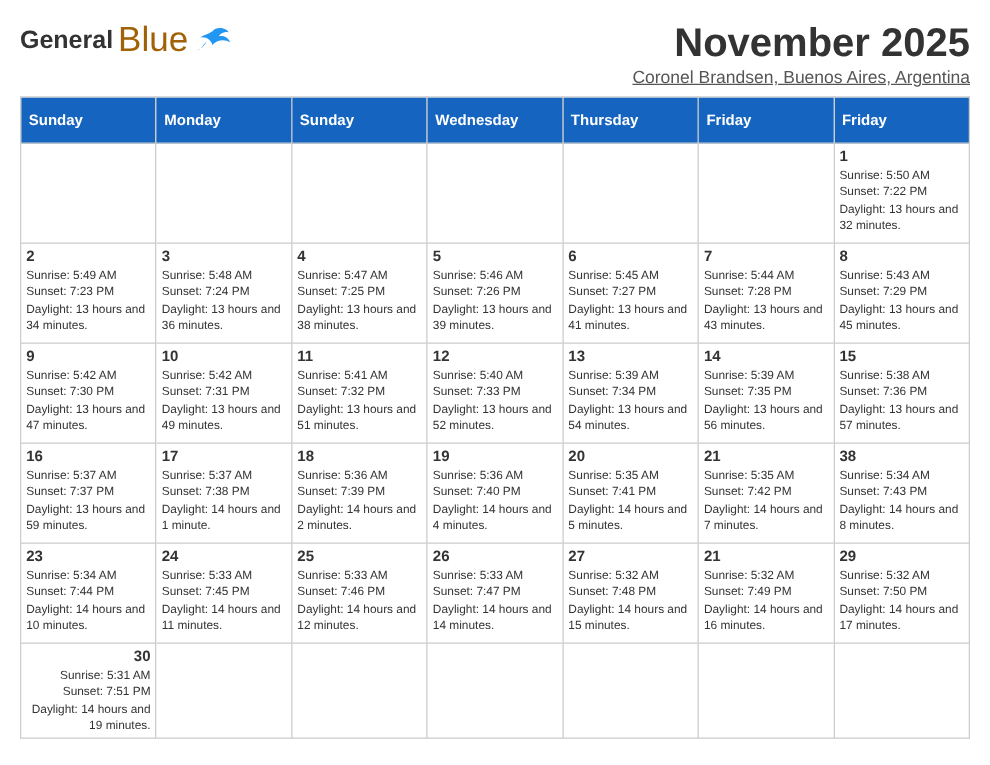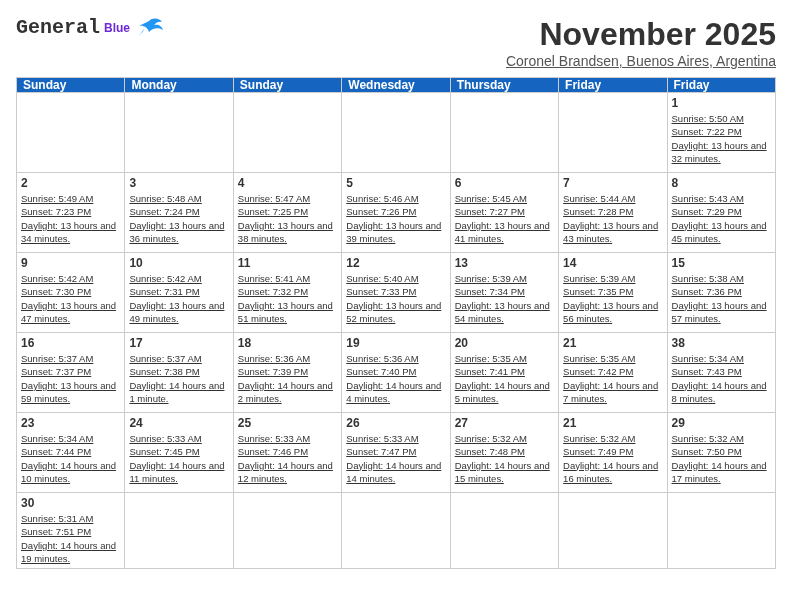--- a/index.html
+++ b/index.html
@@ -36,21 +36,21 @@
     }
     .calendar {
       width: 100%;
       border-collapse: collapse;
       font-size: 10px;
     }
     .calendar th {
       background-color: #1565C0;
       color: white;
       text-align: left;
-      padding: 0 6px;
+      padding: 11px 6px;
       font-size: 12px;
       font-weight: bold;
       border: 1px solid #ccc;
     }
     .calendar td {
       border: 1px solid #ccc;
       vertical-align: top;
       padding: 3px 4px;
       width: calc(100% / 7);
       height: 80px;
@@ -59,37 +59,37 @@
     .day-number {
       font-size: 12px;
       font-weight: bold;
       color: #333;
       margin-bottom: 2px;
     }
     .day-info {
       color: #333;
       line-height: 1.4;
       font-size: 9.5px;
-      text-decoration: underline;
     }
     .empty-cell {
       background: #f9f9f9;
     }
     .last-row td {
       height: 70px;
+      text-align: right;
     }
   </style>
 </head>
 <body>
 
 <div class="header-area">
   <div class="logo">
     <div style="display:flex;align-items:center;gap:4px;">
-      <span style="font-size:20px;font-weight:bold;color:#333;font-family:Liberation Mono, monospace;">General</span>
-      <span style="font-size:12px;font-weight:bold;color:#6d28d9;">Blue</span>
+      <span style="font-size:20px;font-weight:bold;color:#333;">General</span>
+      <span style="font-size:28px;font-weight:normal;color:#a16207;">Blue</span>
       <svg width="30" height="22" viewBox="0 0 30 22">
         <path d="M15 4 C18 0, 26 1, 28 5 C26 4, 22 5, 20 8 C24 7, 28 9, 29 13 C25 10, 18 11, 15 15 C14 11, 10 8, 5 9 C8 7, 12 6, 15 4Z" fill="#2196F3"></path>
         <path d="M10 12 C8 15, 6 18, 2 20 C5 18, 9 16, 10 12Z" fill="#2196F3"></path>
       </svg>
     </div>
   </div>
   <div class="title-area">
     <div class="month-title">November 2025</div>
     <div class="subtitle">Coronel Brandsen, Buenos Aires, Argentina</div>
   </div>

